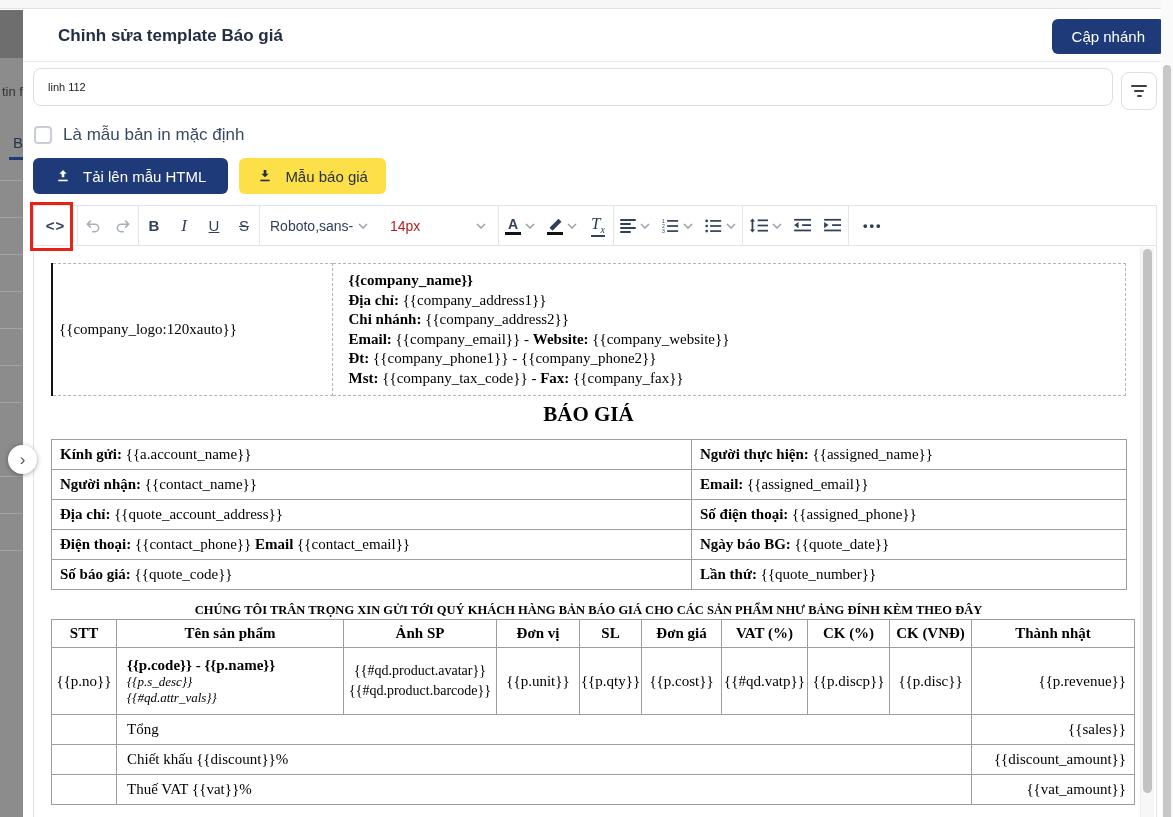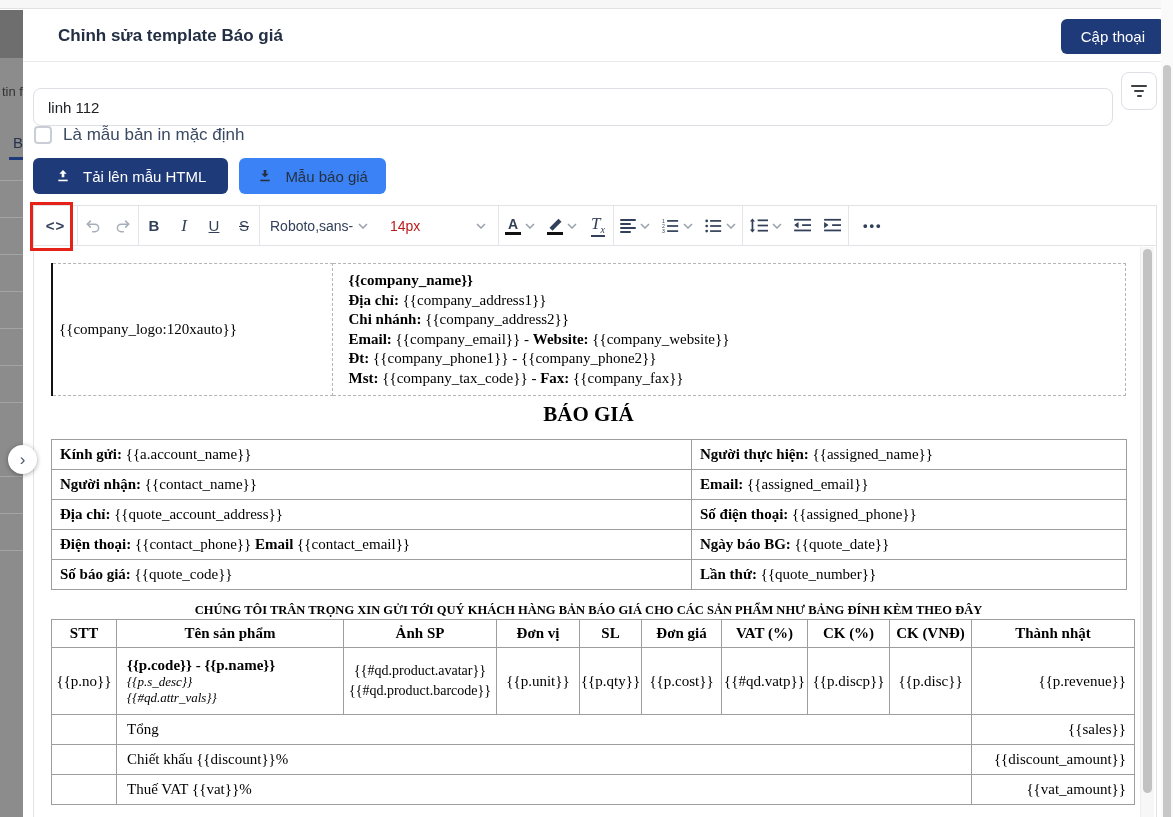--- a/index.html
+++ b/index.html
@@ -26,37 +26,37 @@
   
   .modal { position:absolute; left:23px; top:10px; width:1150px; height:807px;
            background:#fff; border-top-left-radius:8px; }
   .modal-header { position:absolute; left:0; top:0; width:100%; height:52px;
                   border-bottom:1px solid #e8eaed; display:flex; align-items:center; }
   .modal-title { margin-left:35px; font-size:17px; font-weight:bold; color:#232e43; }
   .btn-update { position:absolute; right:8px; top:9px; height:35px; padding:0 20px;
                 background:#1e3a78; color:#fff; border:none; border-radius:6px;
                 font-size:15px; font-family:inherit; cursor:pointer; }
 
-  .name-input { position:absolute; left:10px; top:78px; width:1080px; height:38px;
+  .name-input { position:absolute; left:10px; top:58px; width:1080px; height:38px;
                 border:1px solid #dcdfe3; border-radius:8px; padding:8px 14px;
-                font-size:15px; color:#202124; font-family:inherit; outline:none; }
+                font-size:11px; color:#202124; font-family:inherit; outline:none; }
   .filter-btn { position:absolute; left:1098px; top:62px; width:36px; height:38px;
                 border:1px solid #dcdfe3; border-radius:8px; background:#fff; cursor:pointer;
                 display:flex; flex-direction:column; align-items:center; justify-content:center; gap:3px; }
   .filter-btn i { display:block; height:2px; background:#3c4043; border-radius:1px; }
   .filter-btn i:nth-child(1){width:16px;} .filter-btn i:nth-child(2){width:10px;} .filter-btn i:nth-child(3){width:5px;}
 
   .chk-row { position:absolute; left:11px; top:114px; height:22px; display:flex; align-items:center; gap:11px; }
   .checkbox { width:18px; height:18px; border:2px solid #c9ced6; border-radius:4px; background:#fff; cursor:pointer; }
   .chk-label { font-size:17px; color:#3b4a63; }
 
   .btn-row { position:absolute; left:10px; top:148px; display:flex; gap:11px; }
   .btn-upload { height:36px; padding:0 22px; background:#1e3a78; color:#fff; border:none; border-radius:6px;
                 font-size:15px; font-family:inherit; display:flex; align-items:center; gap:12px; cursor:pointer; }
-  .btn-sample { height:36px; padding:0 18px; background:#3b82f6; color:#26313f; border:none; border-radius:6px;
+  .btn-sample { height:36px; padding:0 18px; background:#fde047; color:#26313f; border:none; border-radius:6px;
                 font-size:15px; font-family:inherit; display:flex; align-items:center; gap:12px; cursor:pointer; }
 
   
   .editor { position:absolute; left:10px; top:195px; width:1124px; height:635px;
             border:1px solid #e1e3e6; background:#fff; }
   .toolbar { height:40px; border-bottom:1px solid #e1e3e6; display:flex; align-items:center;
              color:#32405a; }
   .tb { height:40px; min-width:30px; padding:0 6px; display:flex; align-items:center; justify-content:center;
         gap:4px; cursor:pointer; font-size:15px; color:#32405a; background:none; border:none; font-family:inherit; }
   .sep { width:1px; height:40px; background:#e3e5e8; flex:none; }
@@ -137,21 +137,21 @@
 </div>
 
 <div class="expand-fab">
   <span>›</span>
 </div>
 
 <div class="modal">
 
   <div class="modal-header">
     <div class="modal-title">Chỉnh sửa template Báo giá</div>
-    <button class="btn-update">Cập thoại</button>
+    <button class="btn-update">Cập nhánh</button>
   </div>
 
   <input class="name-input" value="linh 112" style="">
   <button class="filter-btn">
     <i></i>
       <i></i>
       <i></i>
   </button>
 
   <div class="chk-row">

